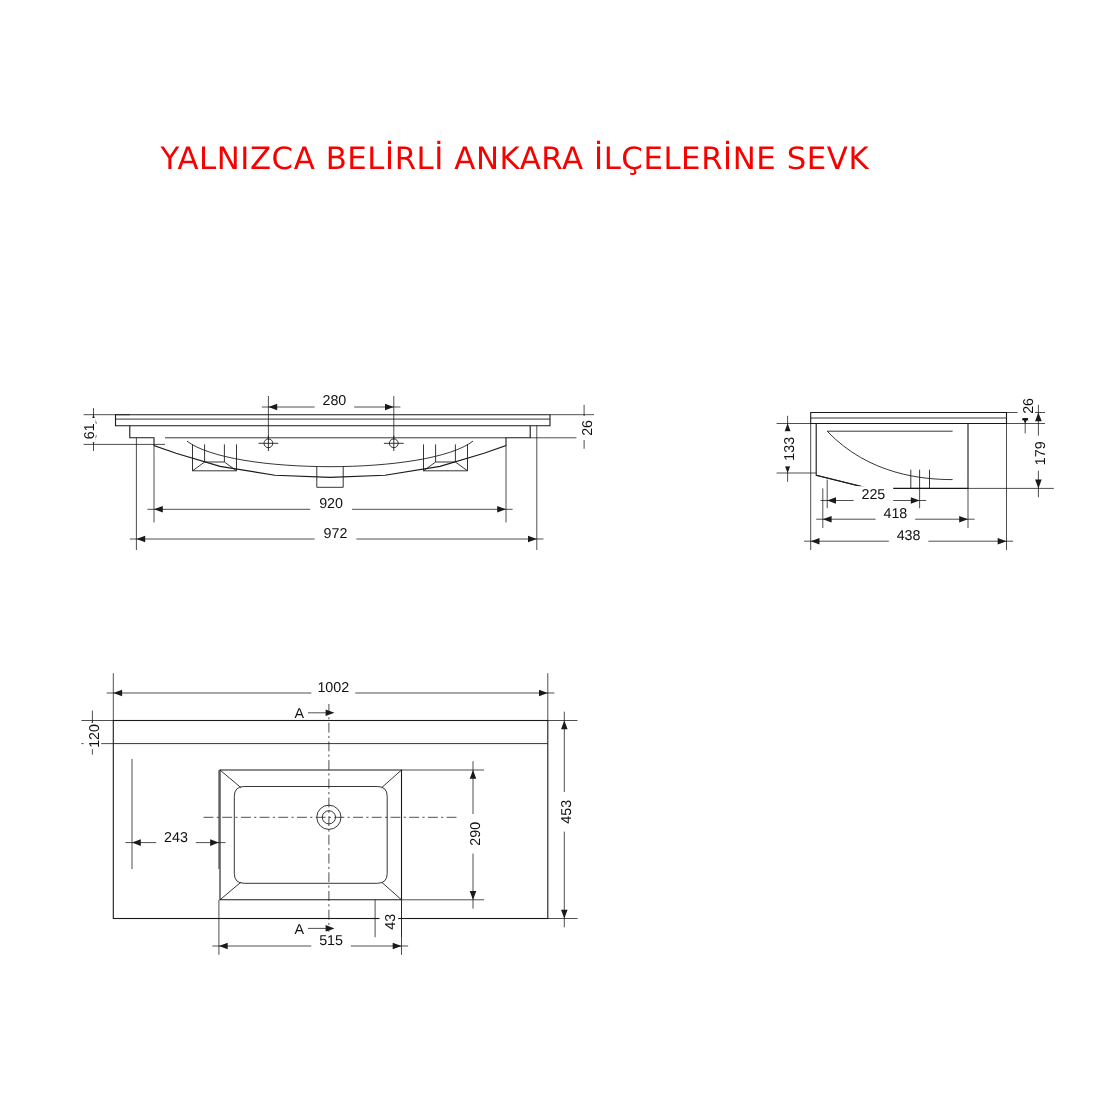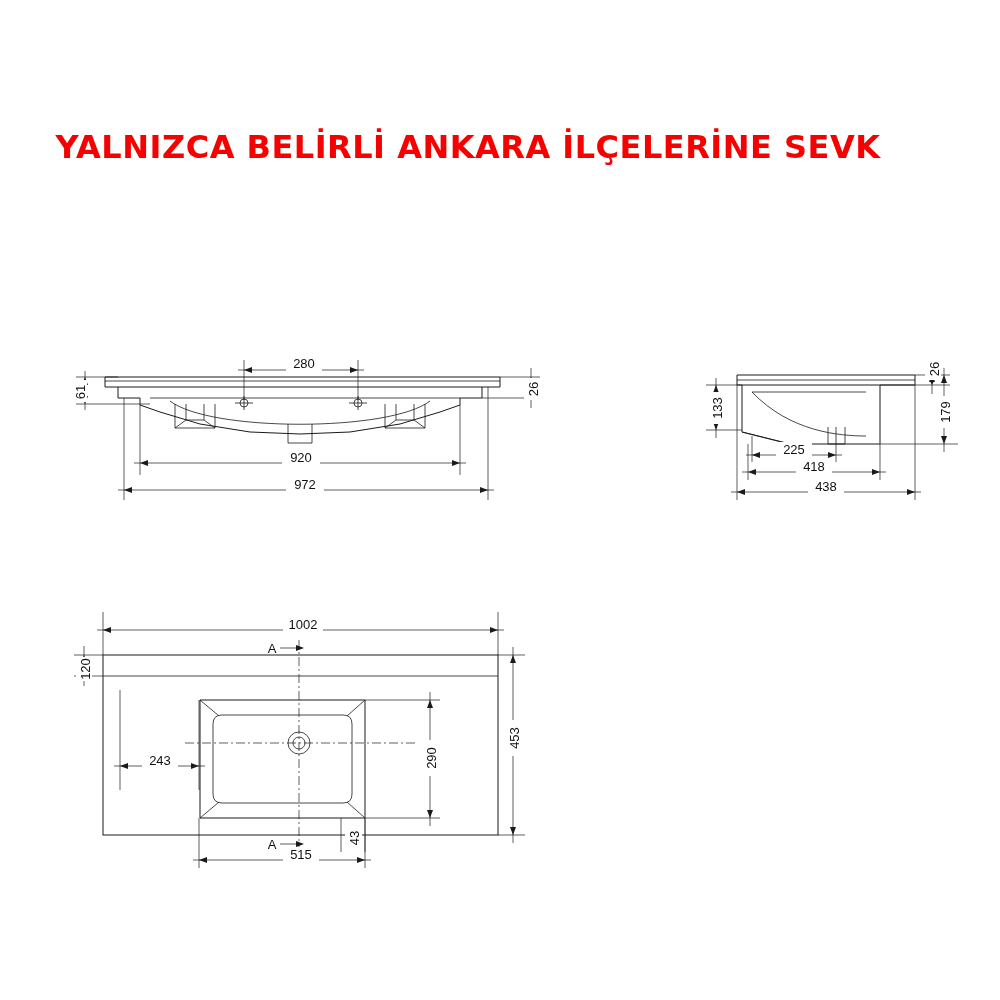--- a/index.html
+++ b/index.html
@@ -21,22 +21,22 @@
     width: 1000px;
     height: 1000px;
   }
   .banner {
     position: absolute;
     left: 0;
     top: 128px;
     width: 936px;
     text-align: center;
     color: #f70000;
-    font-weight: bold;
-    font-size: 32px;
+    font-weight: normal;
+    font-size: 28px;
     letter-spacing: 0.5px;
     font-family: "DejaVu Sans", sans-serif;
     white-space: nowrap;
   }
   svg.drawing {
     position: absolute;
     left: 0;
     top: 0;
     width: 1000px;
     height: 1000px;

